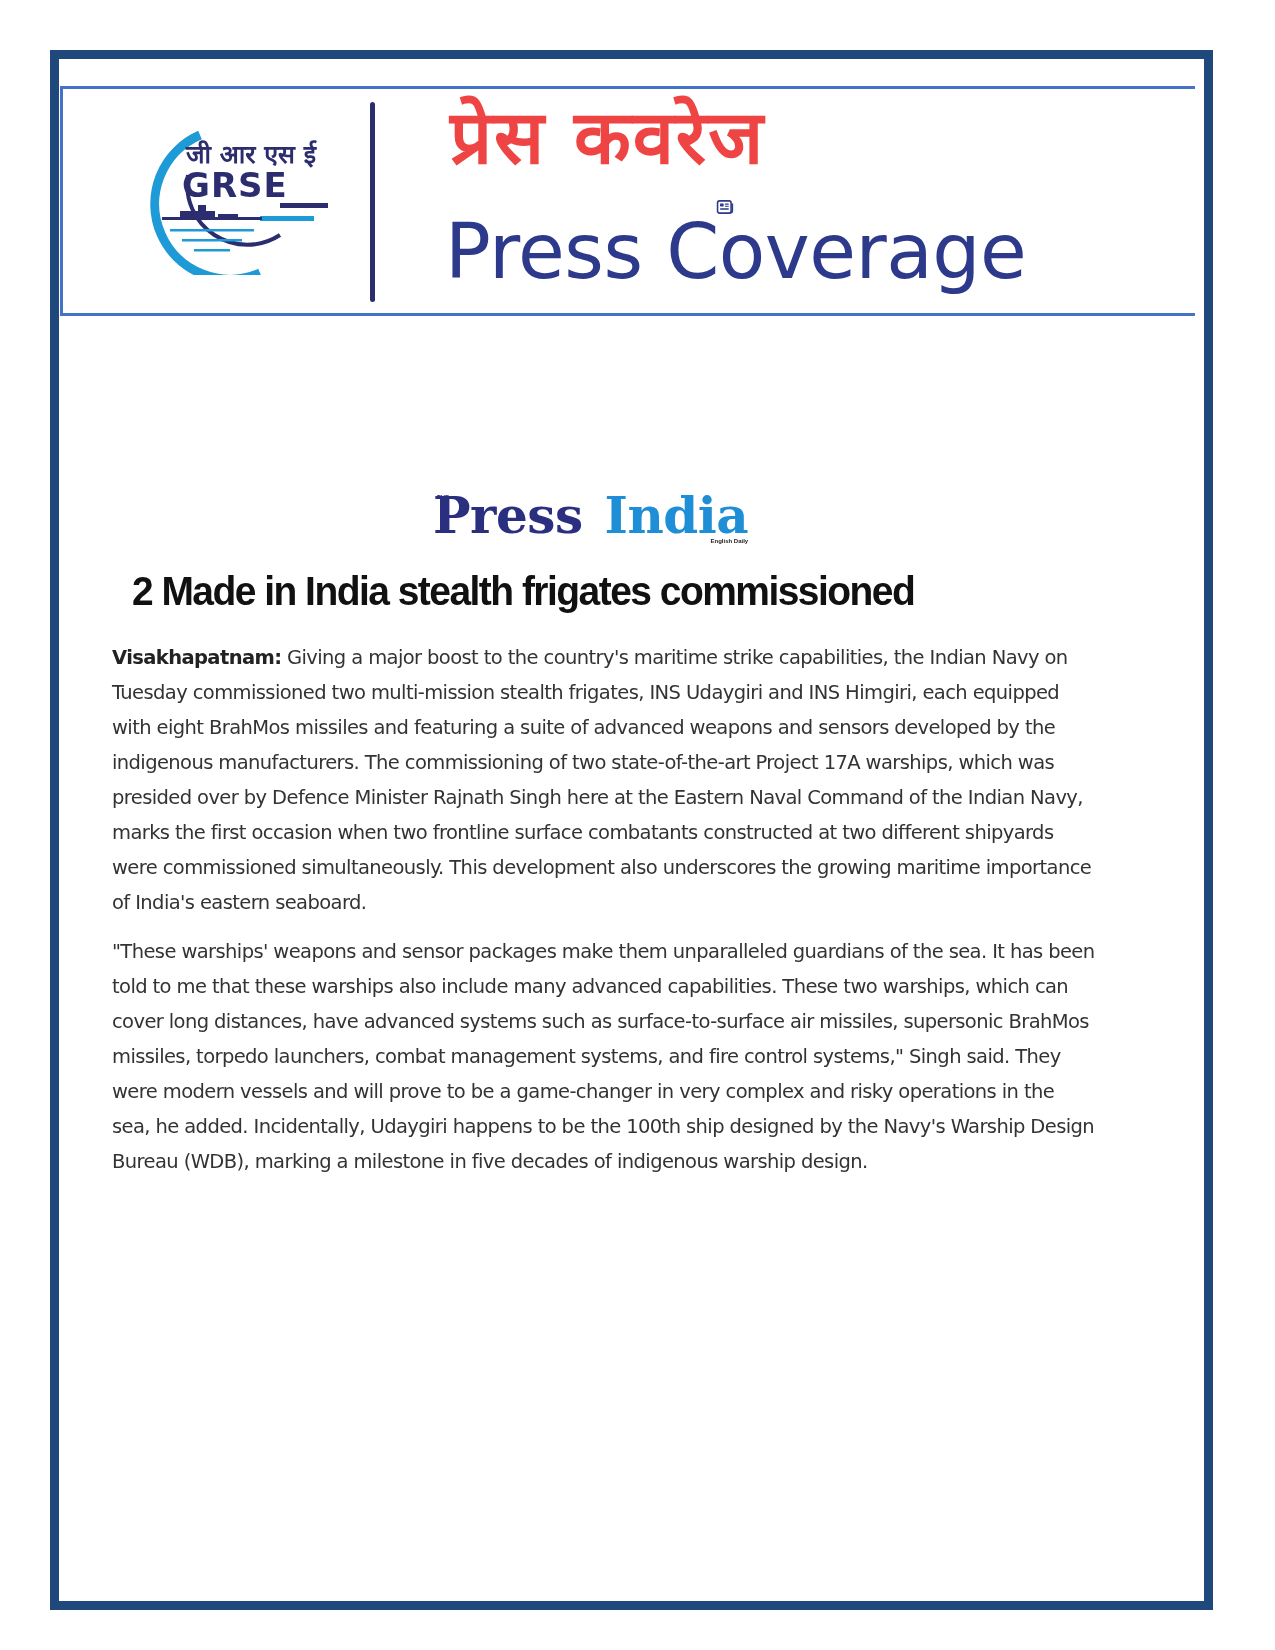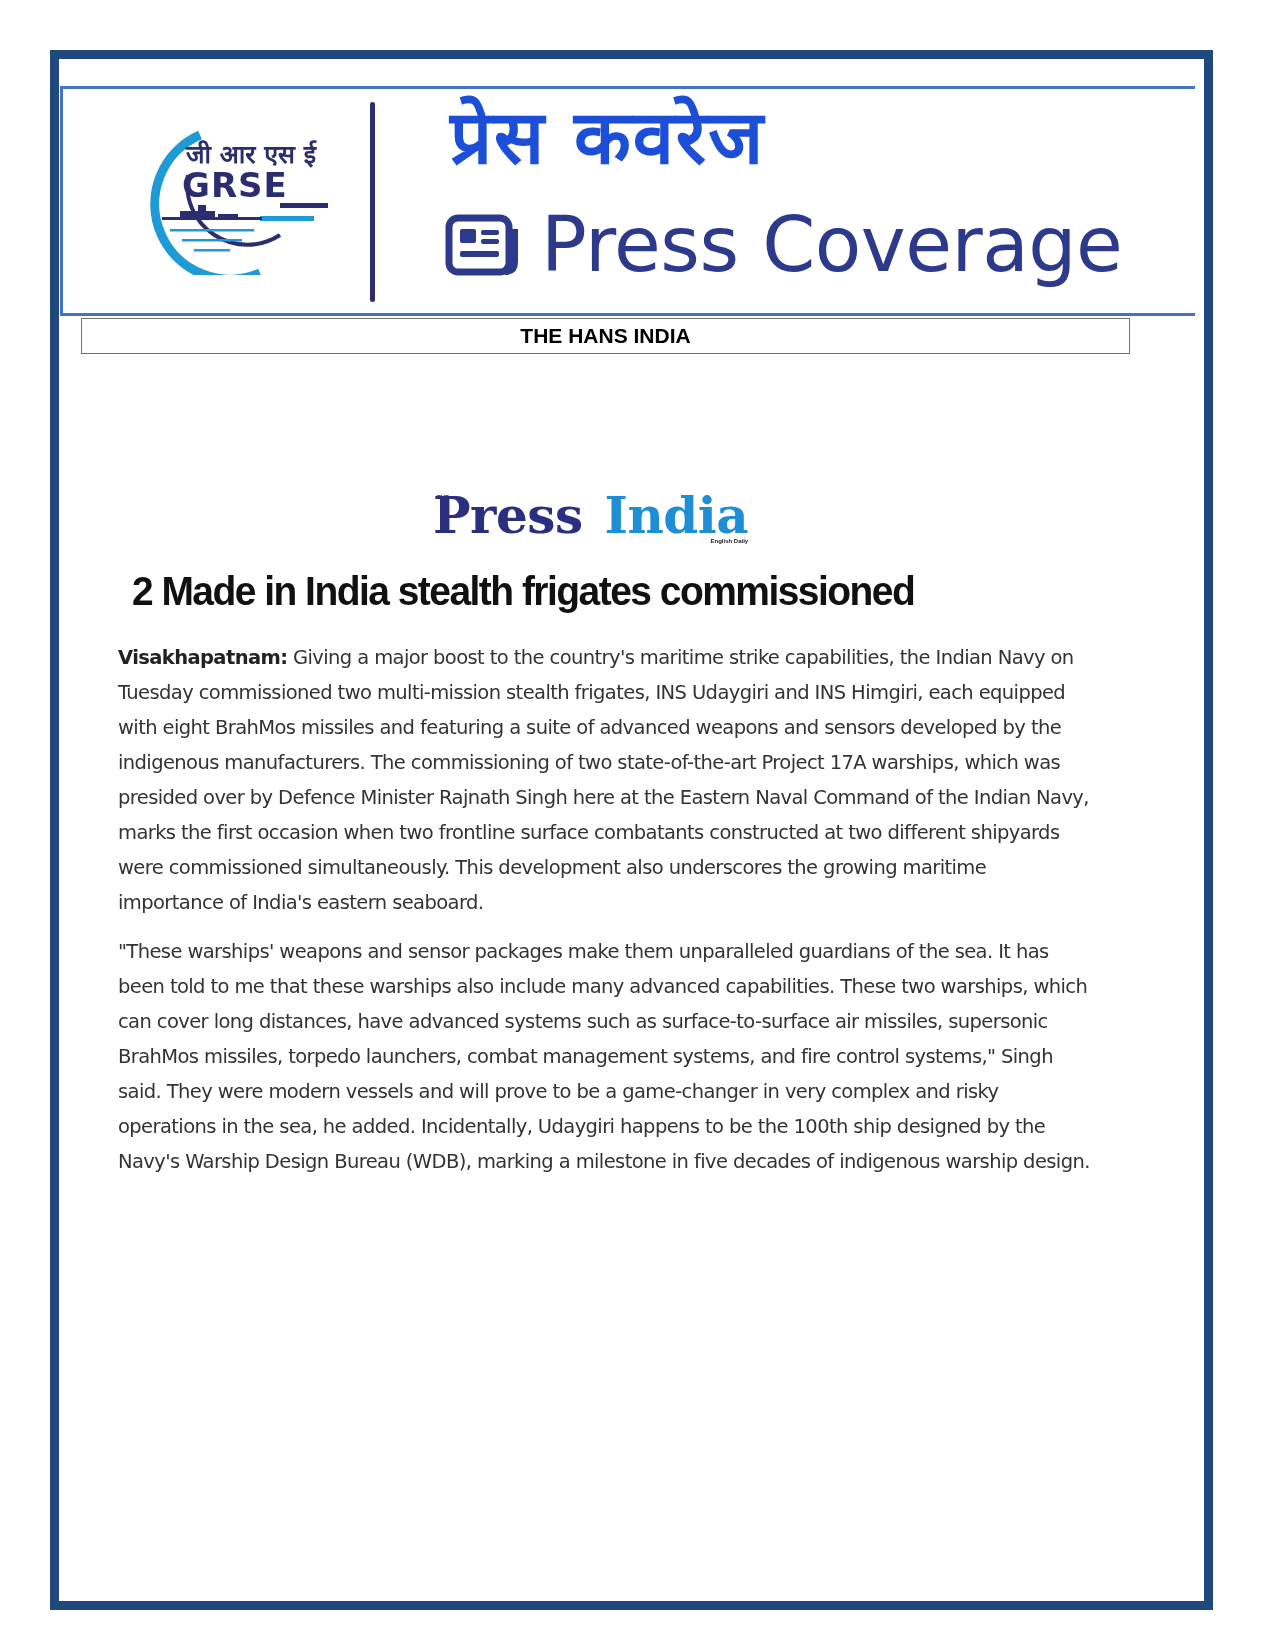--- a/index.html
+++ b/index.html
@@ -11,23 +11,23 @@
     }
     .header-box {
       position: absolute; left: 60px; top: 86px; width: 1135px; height: 230px;
       border-top: 3px solid #4472C4; border-left: 3px solid #4472C4; border-bottom: 3px solid #4472C4;
       box-sizing: border-box; background: #fff;
     }
     .logo { position: absolute; left: 130px; top: 125px; width: 220px; height: 150px; }
     .divider { position: absolute; left: 370px; top: 102px; width: 5px; height: 200px; background: #2b2d6e; border-radius: 3px; }
     .hindi-title {
       position: absolute; left: 450px; top: 100px; font-family: "DejaVu Serif", serif;
-      font-size: 74px; color: #1d4ed8; letter-spacing: 2px; line-height: 1; font-weight: bold;
+      font-size: 74px; color: #ef4444; letter-spacing: 2px; line-height: 1; font-weight: bold;
     }
-    .press-row { position: absolute; left: 445px; top: 200px; height: 90px; display: flex; align-items: center; }
+    .press-row { position: absolute; left: 445px; top: 200px; height: 90px; display: flex; align-items: center; flex-direction: column; }
     .press-icon { width: 74px; height: 62px; margin-right: 22px; }
     .press-title { font-family: "DejaVu Sans", sans-serif; font-size: 76px; color: #2d3a8c; line-height: 1; letter-spacing: -0.5px; }
 
     .meta-table {
       position: absolute; left: 81px; top: 318px; width: 1049px; border-collapse: collapse;
     }
     .meta-table td { border: 1.5px solid #6e6e6e; padding: 0 10px; }
     .meta-cell-center { text-align: center; font-weight: bold; font-size: 21px; height: 34px; color: #000; }
     .meta-cell-link { font-size: 21px; font-weight: bold; height: 54px; vertical-align: top; padding-top: 2px !important; line-height: 28px; }
     .meta-cell-link a { color: #0000EE; text-decoration: underline; }
@@ -39,21 +39,21 @@
     .english-daily { position: absolute; right: 0; top: 52px; font-size: 6px; color: #222; font-weight: bold; }
 
     .article-title {
       position: absolute; left: 132px; top: 568px; font-family: "Liberation Sans", sans-serif;
       font-size: 41px; font-weight: bold; color: #111; letter-spacing: -1.6px; transform: scaleX(0.95); transform-origin: left;
     }
     .article-body {
       position: absolute; left: 106px; top: 640px; width: 990px;
       font-family: "DejaVu Sans", sans-serif; font-size: 19.5px; line-height: 35px; color: #333; letter-spacing: -0.6px;
     }
-    .article-body p { margin: 0 0 14px 12px; }
+    .article-body p { margin: 0 0 14px 6px; }
     .dateline { font-weight: bold; color: #222; }
   </style>
 </head>
 <body>
 
 <div class="page-frame"></div>
 
 <div class="header-box"></div>
 
 <svg class="logo" viewBox="0 0 220 150">
@@ -85,23 +85,20 @@
     <rect x="15" y="15" width="16" height="14" rx="2" fill="#2d3a8c"></rect>
     <rect x="36" y="16" width="18" height="5" rx="2" fill="#2d3a8c"></rect>
     <rect x="36" y="25" width="18" height="5" rx="2" fill="#2d3a8c"></rect>
     <rect x="15" y="37" width="39" height="6" rx="2" fill="#2d3a8c"></rect>
   </svg>
   <span class="press-title">Press Coverage</span>
 </div>
 
 <table class="meta-table">
   <tbody>
-      <tr>
-    <td class="meta-cell-center">THE HANS INDIA</td>
-  </tr>
 </tbody>
   </table>
 
 <div class="hans-logo">
   <span class="the-small">THE</span>
   <span class="hans-word">Press</span><span class="india-word">India</span>
   <span class="english-daily">English Daily</span>
 </div>
 
 <div class="article-title">2 Made in India stealth frigates commissioned</div>

